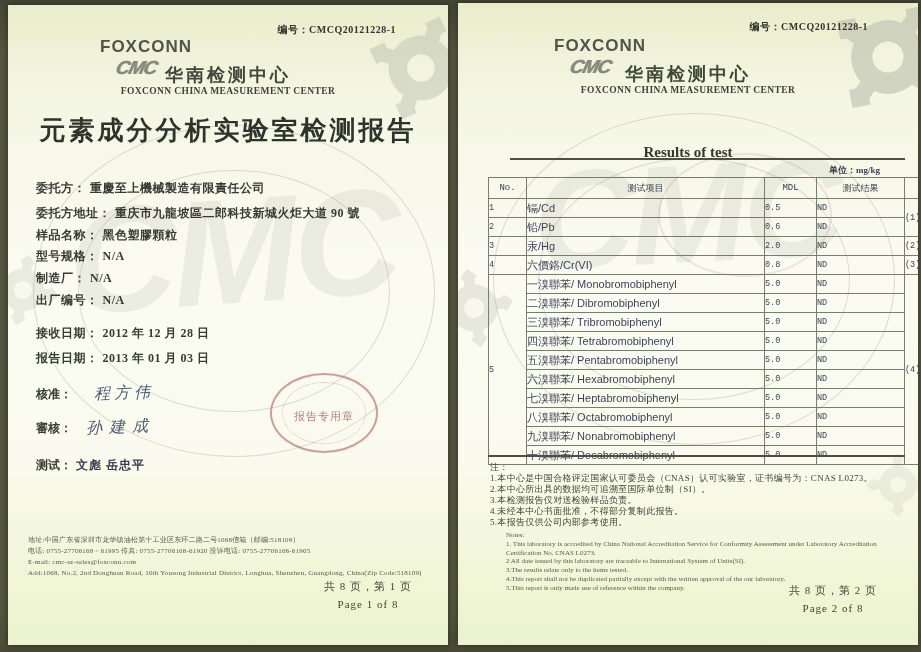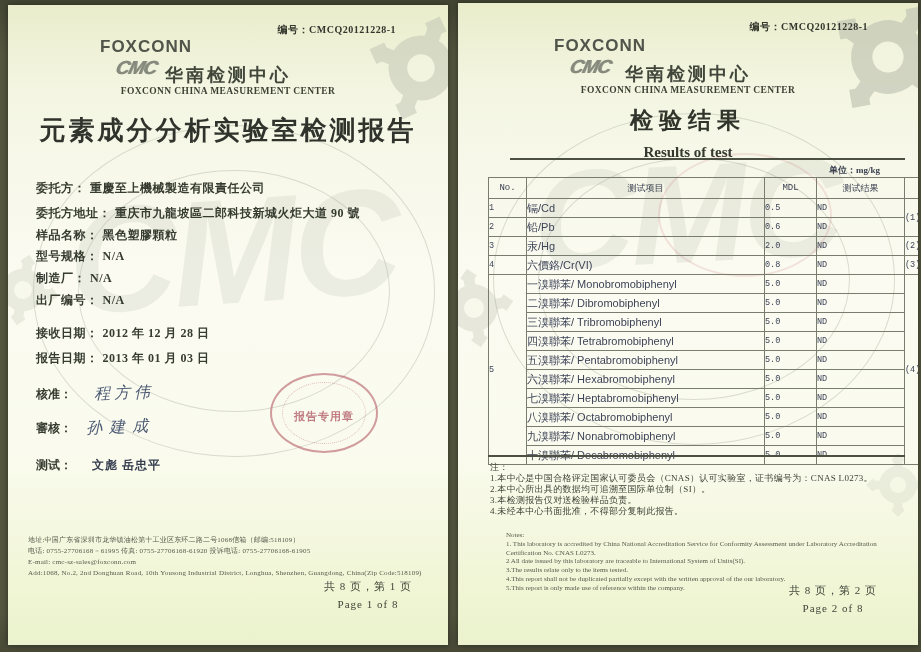--- a/index.html
+++ b/index.html
@@ -13,23 +13,23 @@
   .logo-cmc{font-family:"Liberation Sans","DejaVu Sans",sans-serif;font-weight:900;font-style:italic;font-size:19px;letter-spacing:-1px;color:#868a7c;transform:skewX(-14deg);text-shadow:1px 0 0 #9a9e90;}
   .center-cn{width:100%;text-align:center;font-size:18px;font-weight:bold;letter-spacing:3px;color:#41463a;}
   .center-en{width:100%;text-align:center;font-size:9.5px;font-weight:bold;letter-spacing:.4px;color:#3c4134;}
   .p1-title{width:100%;text-align:center;font-size:26px;font-weight:bold;letter-spacing:3px;color:#2f332b;}
   .p2-title-cn{width:100%;text-align:center;font-size:23px;font-weight:bold;letter-spacing:6px;color:#30342b;}
   .p2-title-en{width:100%;text-align:center;font-size:15px;font-weight:bold;color:#34382e;}
   .field{left:28px;font-size:12px;font-weight:bold;color:#363b30;letter-spacing:.5px;}
   .field .lab{margin-right:4px;}
   .sig-label{font-size:12px;font-weight:bold;color:#363b30;}
   .sig-hand{font-size:16px;font-style:italic;color:#2f3f5e;letter-spacing:4px;transform:rotate(-2deg);display:inline-block;opacity:.85;}
-  .sig-print{font-size:12px;font-weight:bold;color:#343c4e;letter-spacing:1px;margin-left:16px;}
+  .sig-print{font-size:12px;font-weight:bold;color:#343c4e;letter-spacing:1px;}
   .stamp{border:2px solid rgba(168,62,74,.50);border-radius:50%;}
-  .stamp-inner{position:absolute;left:0;right:0;top:34px;text-align:center;font-size:11px;font-weight:bold;color:rgba(160,55,70,.65);letter-spacing:1px;}
+  .stamp-inner{position:absolute;left:0;right:0;top:34px;text-align:center;font-size:11px;font-weight:normal;color:rgba(160,55,70,.65);letter-spacing:1px;}
   .stamp-arc{position:absolute;border:1px dotted rgba(168,62,74,.35);border-radius:50%;left:10px;right:10px;top:7px;bottom:7px;}
   .tiny{font-size:7px;line-height:11px;color:#565b4d;letter-spacing:.2px;white-space:nowrap;}
   .pagenum{text-align:center;font-size:11px;color:#41463a;line-height:18px;letter-spacing:1px;}
   .rule{background:#4c5042;height:2px;}
   .unit{font-size:9px;font-weight:bold;color:#3b4150;}
   table.res{border-collapse:collapse;table-layout:fixed;}
   table.res td,table.res th{border:1px solid #797d6e;font-weight:normal;color:#3d4457;font-size:8.5px;font-family:"Liberation Mono","DejaVu Sans Mono",monospace;padding:0;height:18px;overflow:hidden;white-space:nowrap;}
   table.res th{height:20px;color:#373d4e;font-size:9px;}
   table.res td.item{font-family:Liberation Sans, sans-serif;font-size:11px;}
   .notes-cn{font-size:9px;line-height:11px;color:#3c4134;letter-spacing:.3px;}
@@ -125,21 +125,20 @@
     <div class="abs wm-ellipse" style="left:35px;top:110px;width:400px;height:330px"></div>
     <div class="abs wm-ellipse" style="left:80px;top:155px;width:310px;height:240px"></div>
     <div class="abs wm-text" style="left:75px;top:130px;font-size:140px;transform:rotate(-3deg)">CMC</div>
     <div class="abs" style="left:200px;top:150px;width:170px;height:120px;border:2px solid rgba(190,80,95,.14);border-radius:50%"></div>
 
     <div class="abs report-no" style="right:50px;top:17px"><span>编号：</span><span>CMCQ20121228-1</span></div>
     <div class="abs logo" style="left:96px;top:33px">FOXCONN</div>
     <div class="abs logo-cmc" style="left:112px;top:53px">CMC</div>
     <div class="abs center-cn" style="left:0;top:59px">华南检测中心</div>
     <div class="abs center-en" style="left:0;top:82px">FOXCONN CHINA MEASUREMENT CENTER</div>
-    <div class="abs p2-title-cn" style="left:0;top:102px">检验结果</div>
     <div class="abs p2-title-en" style="left:0;top:141px">Results of test</div>
     <div class="abs rule" style="left:52px;top:155px;width:395px"></div>
     <div class="abs unit" style="right:38px;top:161px">单位：mg/kg</div>
 
     <table class="res abs" style="left:30px;top:174px;width:418px">
       <colgroup>
           <col style="width:38px">
           <col style="width:238px">
           <col style="width:52px">
           <col style="width:88px">
@@ -236,20 +235,21 @@
       </table>
 
     <div class="abs rule" style="left:30px;top:452px;width:417px;height:1.5px"></div>
 
     <div class="abs" style="left:32px;top:459px;width:410px">
       <div class="notes-cn">注：</div>
       <div class="notes-cn">1.本中心是中国合格评定国家认可委员会（CNAS）认可实验室，证书编号为：CNAS L0273。</div>
       <div class="notes-cn">2.本中心所出具的数据均可追溯至国际单位制（SI）。</div>
       <div class="notes-cn">3.本检测报告仅对送检验样品负责。</div>
       <div class="notes-cn">4.未经本中心书面批准，不得部分复制此报告。</div>
+      <div class="notes-cn">5.本报告仅供公司内部参考使用。</div>
     </div>
     <div class="abs" style="left:32px;top:528px;width:414px">
       <div class="notes-en">Notes:</div>
       <div class="notes-en">1. This laboratory is accredited by China National Accreditation Service for Conformity Assessment under Laboratory Accreditation Certification No. CNAS L0273.</div>
       <div class="notes-en">2 All date issued by this laboratory are traceable to International System of Units(SI).</div>
       <div class="notes-en">3.The results relate only to the items tested.</div>
       <div class="notes-en">4.This report shall not be duplicated partially except with the written approval of the our laboratory.</div>
       <div class="notes-en">5.This report is only made use of reference within the company.</div>
     </div>
     <div class="abs pagenum" style="left:310px;top:578px;width:130px">

